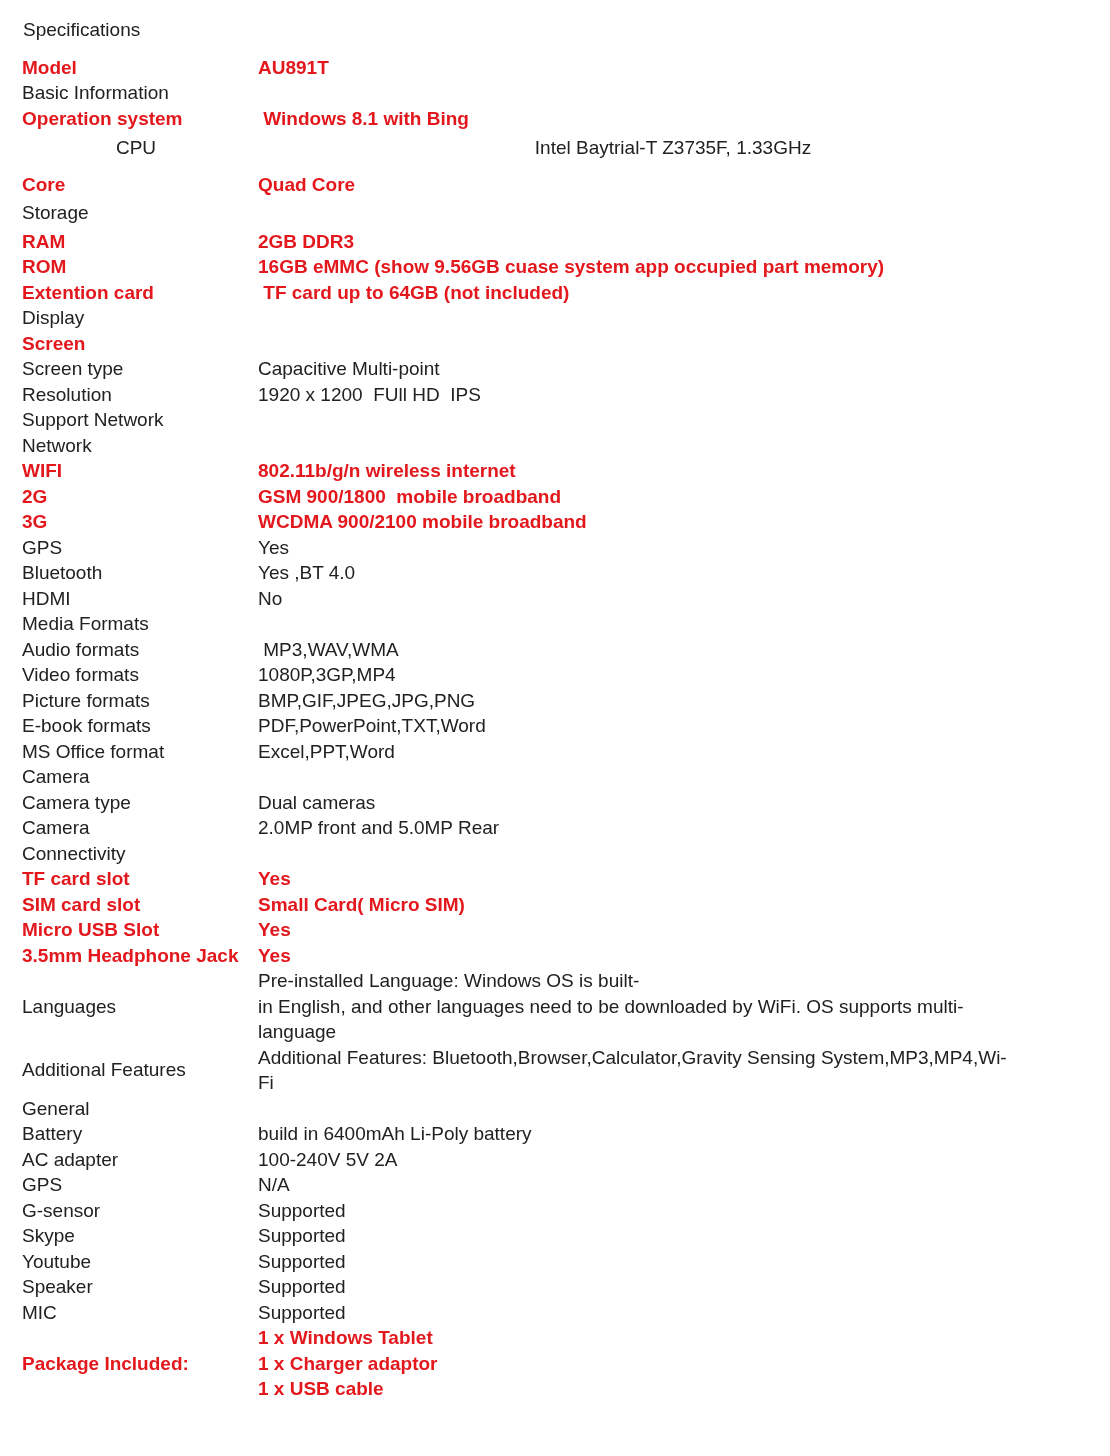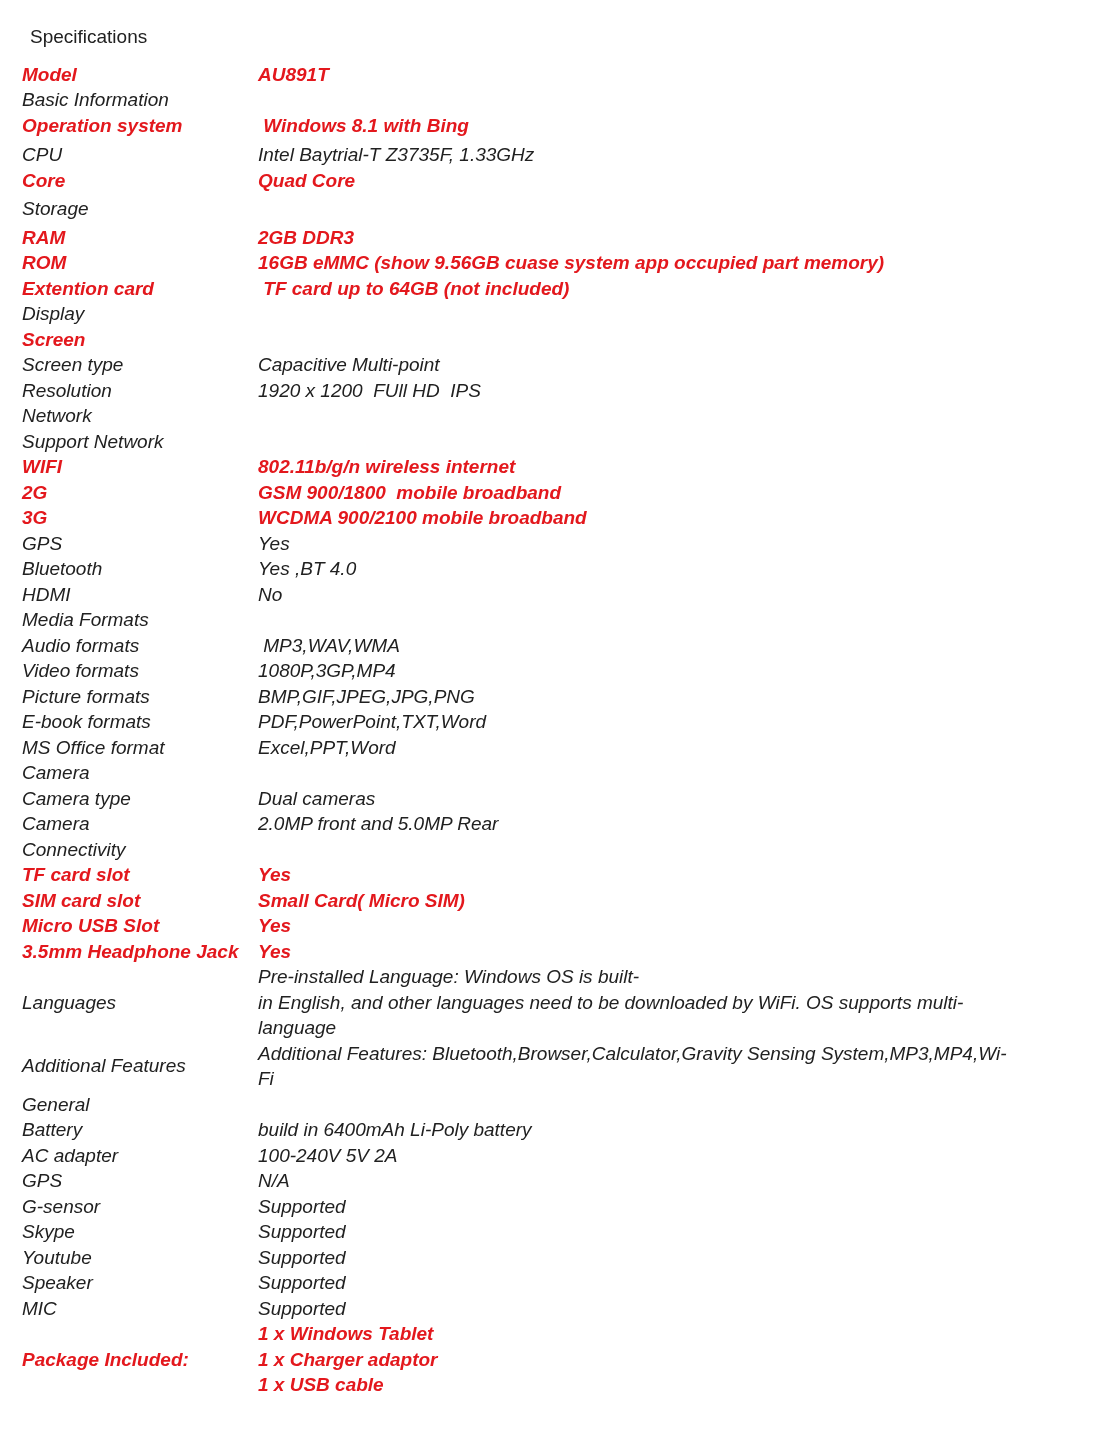--- a/index.html
+++ b/index.html
@@ -12,26 +12,25 @@
     height: 1456px;
     box-sizing: border-box;
     padding: 16px 22px 40px 22px;
     font-family: "Liberation Sans", sans-serif;
     font-size: 19px;
     line-height: 25.5px;
     color: #212121;
     overflow: hidden;
   }
   .page-title {
-    margin: 8px;
+    margin: 1px;
     font-weight: 400;
   }
   .spec-table {
     width: 100%;
-    font-style: italic;
   }
   .row {
     display: flex;
     align-items: center;
   }
   .label {
     flex: 0 0 auto;
     min-width: 236px;
     box-sizing: border-box;
     padding-right: 8px;
@@ -39,23 +38,23 @@
   }
   .value {
     flex: 1 1 auto;
     white-space: pre-wrap;
   }
   .red {
     color: #e3181d;
     font-weight: 700;
   }
   .mt12 { margin-top: 12px; }
-  .mt11 { }
+  .mt11 { margin-top: 11px; }
   .mt7  { margin-top: 3px; }
-  .mt4  { margin-top: 4px; }
+  .mt4  { margin-top: 4px; text-align: center; }
   .mt3  { margin-top: 3px; align-items: flex-end; }
 </style>
 </head>
 <body>
 
 <div class="page-title">Specifications</div>
 
 <div class="spec-table">
 
   <div class="row red mt12">
@@ -103,25 +102,25 @@
   </div>
   <div class="row">
     <div class="label">Screen type</div>
     <div class="value">Capacitive Multi-point</div>
   </div>
   <div class="row">
     <div class="label">Resolution</div>
     <div class="value">1920 x 1200  FUll HD  IPS</div>
   </div>
   <div class="row">
+    <div class="label">Support Network</div>
+    <div class="value"></div>
+  </div>
+  <div class="row">
     <div class="label">Network</div>
-    <div class="value"></div>
-  </div>
-  <div class="row">
-    <div class="label">Support Network</div>
     <div class="value"></div>
   </div>
   <div class="row red">
     <div class="label">WIFI</div>
     <div class="value">802.11b/g/n wireless internet</div>
   </div>
   <div class="row red">
     <div class="label">2G</div>
     <div class="value">GSM 900/1800  mobile broadband</div>
   </div>

